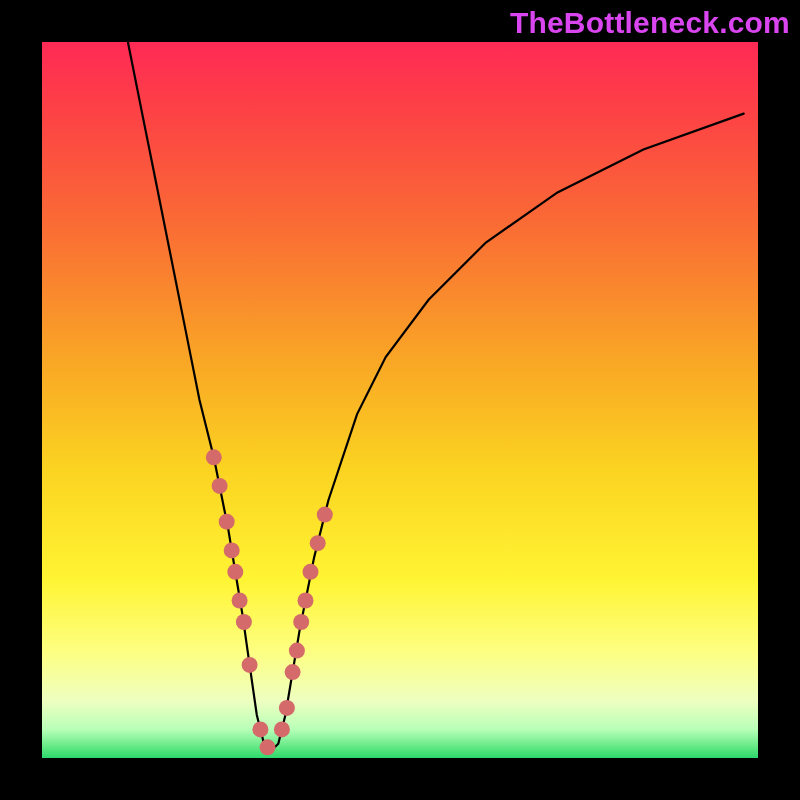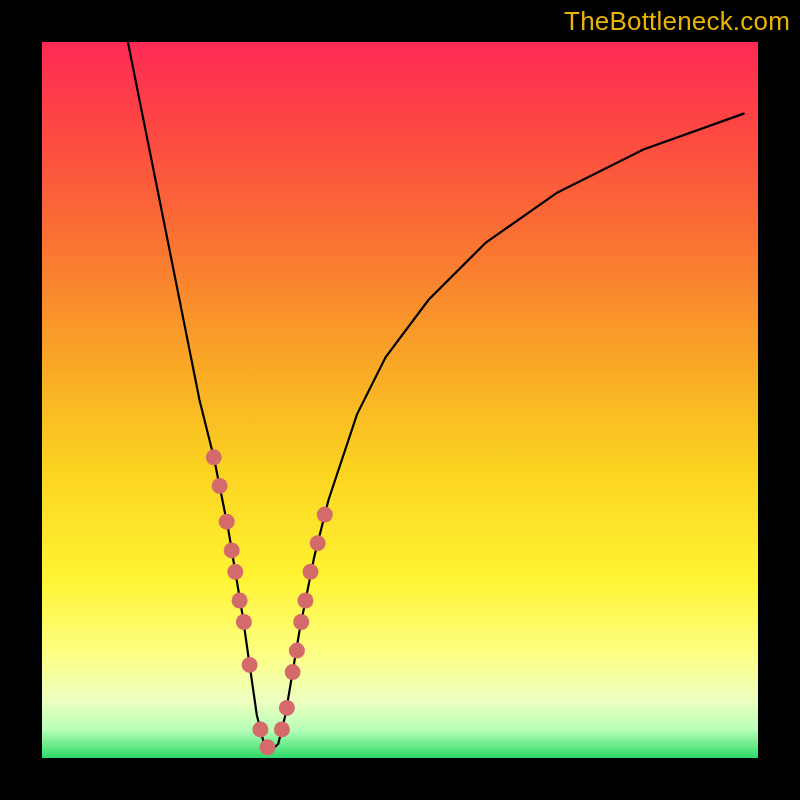--- a/index.html
+++ b/index.html
@@ -35,23 +35,23 @@
       #eeffc0 92%,
       #b8ffb8 96%,
       #50e37a 99%,
       #2bd86e 100%
     );
   }
   .watermark {
     position: absolute;
     top: 6px;
     right: 10px;
-    color: #eab308;
-    font-size: 26px;
-    font-weight: 400;
+    color: #d946ef;
+    font-size: 30px;
+    font-weight: 700;
     letter-spacing: 0.2px;
     font-family: Arial, Helvetica, sans-serif;
   }
   svg.curve {
     position: absolute;
     left: 0;
     top: 0;
     width: 716px;
     height: 716px;
     overflow: visible;

